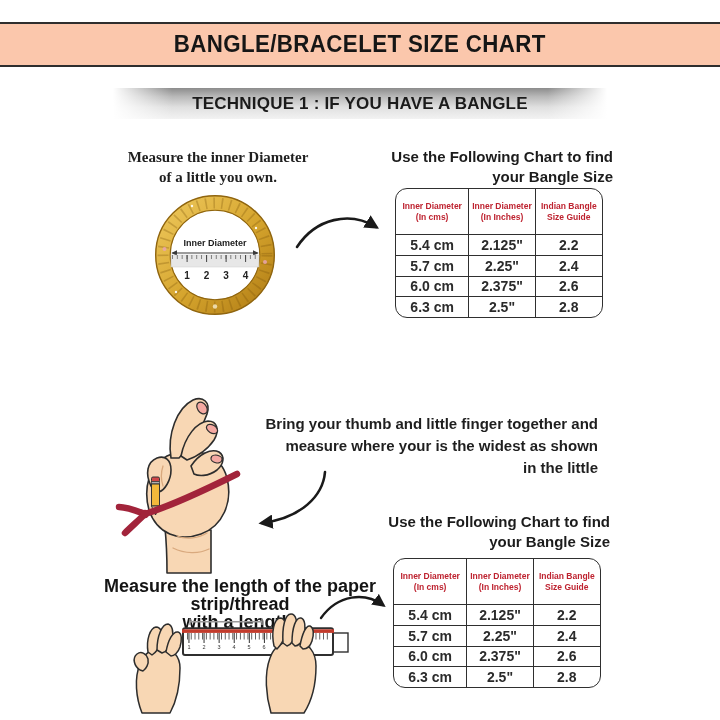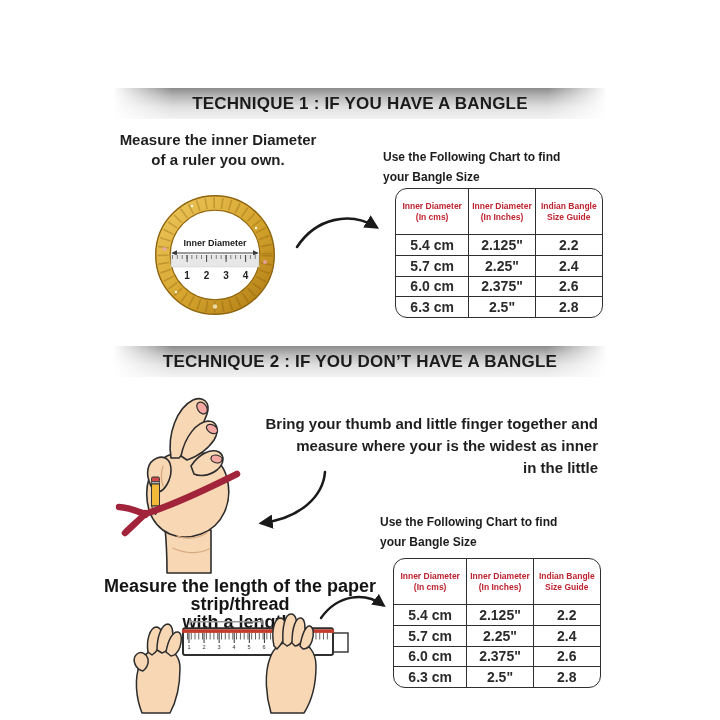--- a/index.html
+++ b/index.html
@@ -16,48 +16,51 @@
   
   .band{height:31px;width:494px;left:113px;display:flex;align-items:center;justify-content:center;
         background-image:
           linear-gradient(90deg,#ffffff 0%,rgba(255,255,255,0) 12%,rgba(255,255,255,0) 88%,#ffffff 100%),
           linear-gradient(180deg,#8c8c8c 0%,#b9b9b9 28%,#e0e0e0 62%,#f2f2f2 100%);}
   .band-text{font-size:17px;font-weight:700;color:#1b1b1b;letter-spacing:.2px;}
 
   
   .instr{font-size:15px;font-weight:600;line-height:20px;text-align:center;color:#1f1f1f;}
   .para{font-size:15px;font-weight:600;line-height:22px;text-align:right;color:#1f1f1f;}
-  .chart-title{font-size:12px;font-weight:600;line-height:20px;text-align:left;color:#1c1c1c;}
+  .chart-title{font-size:15px;font-weight:600;line-height:20px;text-align:right;color:#1c1c1c;}
   .ruler-instr{font-size:18px;font-weight:700;line-height:18px;text-align:center;color:#141414;}
 
   
   .size-table{width:208px;height:130px;border:1.5px solid #2f2f2f;border-radius:12px;
               background:#fff;overflow:hidden;display:flex;flex-direction:column;box-sizing:border-box;}
   .st-row{display:flex;flex:1;border-top:1.2px solid #2f2f2f;}
   .st-head{display:flex;height:45px;flex:none;border-top:none;}
   .st-c{display:flex;flex-direction:column;align-items:center;justify-content:center;box-sizing:border-box;}
   .c1{width:35.6%;border-right:1.2px solid #2f2f2f;}
   .c2{width:32.2%;border-right:1.2px solid #2f2f2f;}
   .c3{width:32.2%;}
   .st-hcell span{display:block;font-size:8.5px;font-weight:700;color:#BE2330;line-height:11px;text-align:center;}
   .st-cell{font-size:14px;font-weight:700;color:#2b2b2b;justify-content:center;}
 </style>
 </head>
 <body>
 
 <div class="page">
 
+  <div class="abs banner">
+    <div class="banner-title">BANGLE/BRACELET SIZE CHART</div>
+  </div>
 
   <div class="abs band" style="top:88px;">
     <div class="band-text">TECHNIQUE 1 : IF YOU HAVE A BANGLE</div>
   </div>
 
-  <div class="abs instr" style="left:68px;top:130px;width:300px;">
+  <div class="abs instr" style="left:68px;top:147px;width:300px;font-family:Liberation Serif, serif;">
     <div>Measure the inner Diameter</div>
-    <div>of a ruler you own.</div>
+    <div>of a little you own.</div>
   </div>
 
   <div class="abs chart-title" style="left:383px;top:147px;width:230px;">
     <div>Use the Following Chart to find</div>
     <div>your Bangle Size</div>
   </div>
 
   <svg class="abs" style="left:152px;top:192px;" width="126" height="126" viewBox="0 0 126 126">
     <defs>
       <linearGradient id="gold" x1="0" y1="0" x2="1" y2="1">
@@ -133,23 +136,20 @@
       <div class="st-c st-cell c2">2.375"</div>
       <div class="st-c st-cell c3">2.6</div>
     </div>
     <div class="st-row">
       <div class="st-c st-cell c1">6.3 cm</div>
       <div class="st-c st-cell c2">2.5"</div>
       <div class="st-c st-cell c3">2.8</div>
     </div>
   </div>
 
-  <div class="abs band" style="top:346px;">
-    <div class="band-text">TECHNIQUE 2 : IF YOU DON’T HAVE A BANGLE</div>
-  </div>
 
   <svg class="abs" style="left:115px;top:390px;" width="130" height="185" viewBox="0 0 130 185">
     <g stroke="#2d2d2d" stroke-width="1.6" stroke-linejoin="round" stroke-linecap="round">
 
       <path d="M52,183 C52,162 51,148 50,138 L96,140 C96,152 96,166 96,183 Z" fill="#F8D7B4"></path>
 
       <path d="M34,120 C28,98 34,76 52,66 C78,54 106,64 112,88 C118,112 108,136 86,144 C64,152 42,144 34,120 Z" fill="#F8D7B4"></path>
 
       <path d="M56,68 C52,44 62,18 78,10 C88,6 96,12 92,24 C86,42 74,58 64,68 Z" fill="#F8D7B4"></path>
       <path d="M66,66 C70,46 82,32 93,31 C102,31 105,40 99,50 C91,62 78,68 72,70 Z" fill="#F8D7B4"></path>
@@ -179,21 +179,21 @@
     <g stroke="#A2243B" stroke-width="6.5" stroke-linecap="round" fill="none">
       <path d="M30,124 C55,116 90,100 122,84"></path>
       <path d="M30,124 C22,121 12,117 4,117"></path>
       <path d="M30,124 C24,130 16,137 10,143"></path>
     </g>
     <circle cx="30" cy="124" r="4.2" fill="#A2243B"></circle>
   </svg>
 
   <div class="abs para" style="left:258px;top:413px;width:340px;">
     <div>Bring your thumb and little finger together and</div>
-    <div>measure where your is the widest as inner</div>
+    <div>measure where your is the widest as shown</div>
     <div>in the little</div>
   </div>
 
   <svg class="abs" style="left:253px;top:468px;" width="78" height="62" viewBox="0 0 78 62">
     <defs>
         <marker id="m-a2" viewBox="0 0 10 10" refX="7.5" refY="5" markerWidth="5.5" markerHeight="5.5" orient="auto">
       <path d="M0,0 L10,5 L0,10 z" fill="#1a1a1a"></path>
         </marker>
       </defs>
     <path d="M72,4 C70,28 48,50 9,55" fill="none" stroke="#1a1a1a" stroke-width="2.6" stroke-linecap="round" marker-end="url(#m-a2)"></path>

